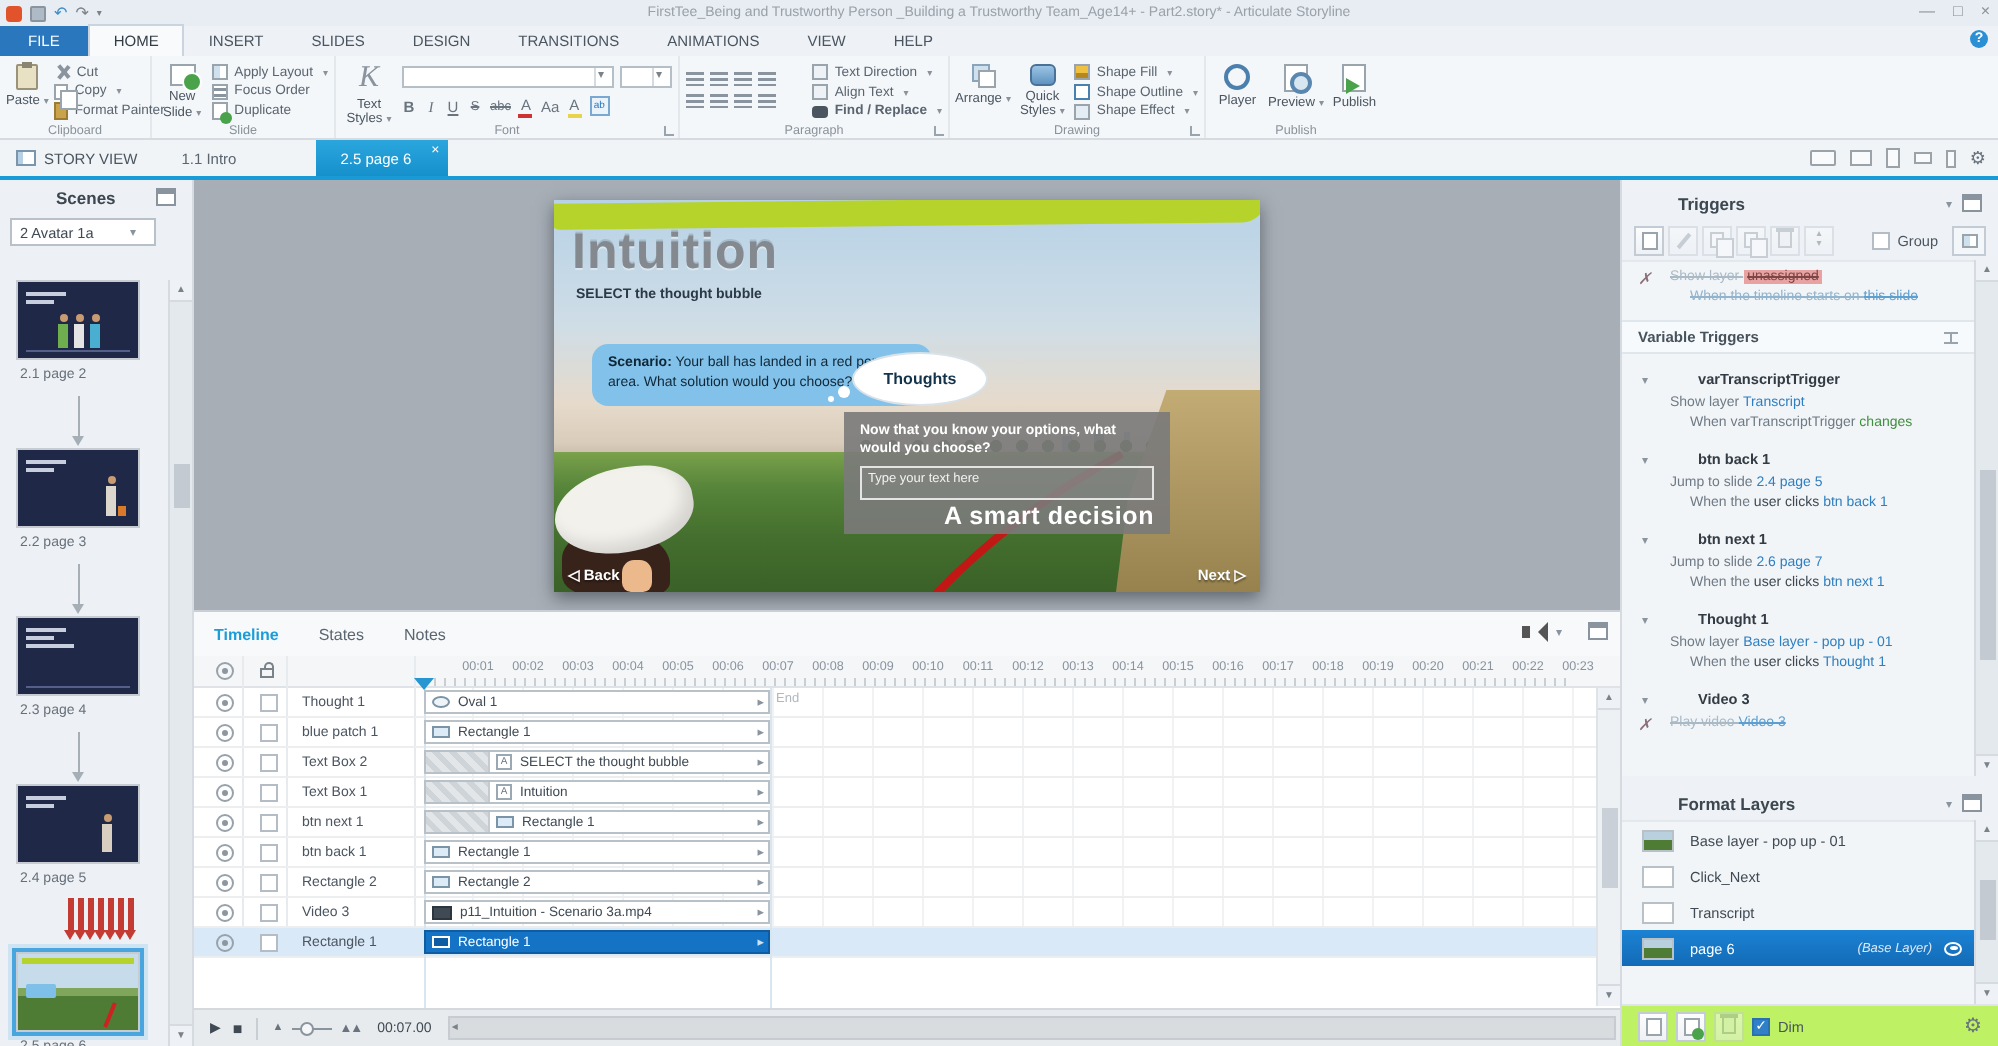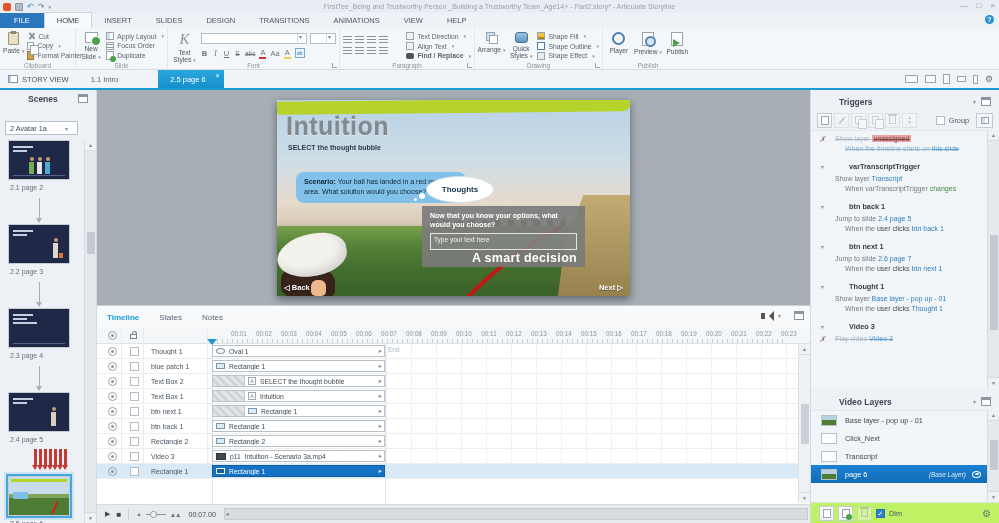--- a/index.html
+++ b/index.html
@@ -91,21 +91,21 @@
   
   .phead{display:flex;align-items:center;padding:0 8px;height:17px;}
   .phead .pt{font-size:8.5px;font-weight:bold;color:#3d4750;flex:1;margin-left:20px;}
   .caret{font-size:6px;color:#8a949e;margin:0 5px;}
   .winic{width:10px;height:9px;border:1px solid #8a949e;position:relative;background:#fff;}
   .winic::before{content:"";position:absolute;left:0;right:0;top:0;height:2px;background:#8a949e;}
 
   
   .scenes{position:absolute;left:0;top:90px;width:97px;bottom:0;background:#edf1f5;border-right:1px solid #d5dbe1;}
   .scene-dd{position:absolute;left:5px;top:19px;width:73px;height:14px;background:#fff;border:1px solid #b7c1ca;
-            display:flex;align-items:center;font-size:7.3px;color:#3f4a54;padding:0 4px;margin-top:12px;}
+            display:flex;align-items:center;font-size:7.3px;color:#3f4a54;padding:0 4px;}
   .scene-dd .caret{margin-left:auto;}
   .scenes-list{position:absolute;left:0;top:50px;right:13px;bottom:0;overflow:hidden;}
   .scene-item{margin:0 0 0 8px;}
   .thumb{width:62px;height:40px;background:#fff;border:1px solid #c6ccd2;position:relative;overflow:hidden;}
   .thumb.people3,.thumb.person1,.thumb.text,.thumb.person2{background:#1f2947;}
   .tl{position:absolute;left:4px;height:2px;background:#c7cede;}
   .l1{top:5px;width:20px;} .l2{top:9px;width:14px;} .l3{top:13px;width:24px;}
   .fig{position:absolute;bottom:5px;width:5px;height:12px;}
   .fig::before{content:"";position:absolute;top:-5px;left:0.5px;width:4px;height:4px;border-radius:50%;background:#c89b72;}
   .f1{left:20px;background:#6fae4e;} .f2{left:28px;background:#e4e4e4;} .f3{left:36px;background:#49aed0;}
@@ -781,20 +781,24 @@
       <span class="wizbtn">
           <span class="mi grid"></span>
         </span>
     </div>
     <div class="trig-list">
         <div class="trig-item dis">
           <span class="no-icon">✗</span>
           <div class="trig-line"><span class="sg-sg">Show layer </span><span class="sg-sr">unassigned</span></div>
           <div class="trig-line ind"><span class="sg-sl">When the timeline starts on </span><span class="sg-sl2">this slide</span></div>
         </div>
+        <div class="trig-section">
+          <span class="ts-label">Variable Triggers</span>
+          <span class="ts-icon"></span>
+        </div>
         <div class="trig-group">
           <span class="tg-caret">▾</span>
           <span class="tg-name">varTranscriptTrigger</span>
         </div>
         <div class="trig-item">
           <div class="trig-line"><span class="sg-n">Show layer </span><span class="sg-l">Transcript</span></div>
           <div class="trig-line ind"><span class="sg-n">When varTranscriptTrigger </span><span class="sg-g">changes</span></div>
         </div>
         <div class="trig-group">
           <span class="tg-caret">▾</span>
@@ -830,21 +834,21 @@
         </div>
       </div>
     <div class="trig-scroll">
       <div class="sc-btn sc-up">▲</div>
       <div class="trig-thumb"></div>
       <div class="sc-btn sc-down">▼</div>
     </div>
 
     <div class="layers-head">
       <div class="phead">
-        <span class="pt">Video Layers</span>
+        <span class="pt">Format Layers</span>
         <span class="caret">▾</span>
         <span class="winic"></span>
       </div>
     </div>
     <div class="layers-list">
         <div class="layer-row">
           <span class="lthumb image"></span>
           <span class="llabel">Base layer - pop up - 01</span>
         </div>
         <div class="layer-row">

